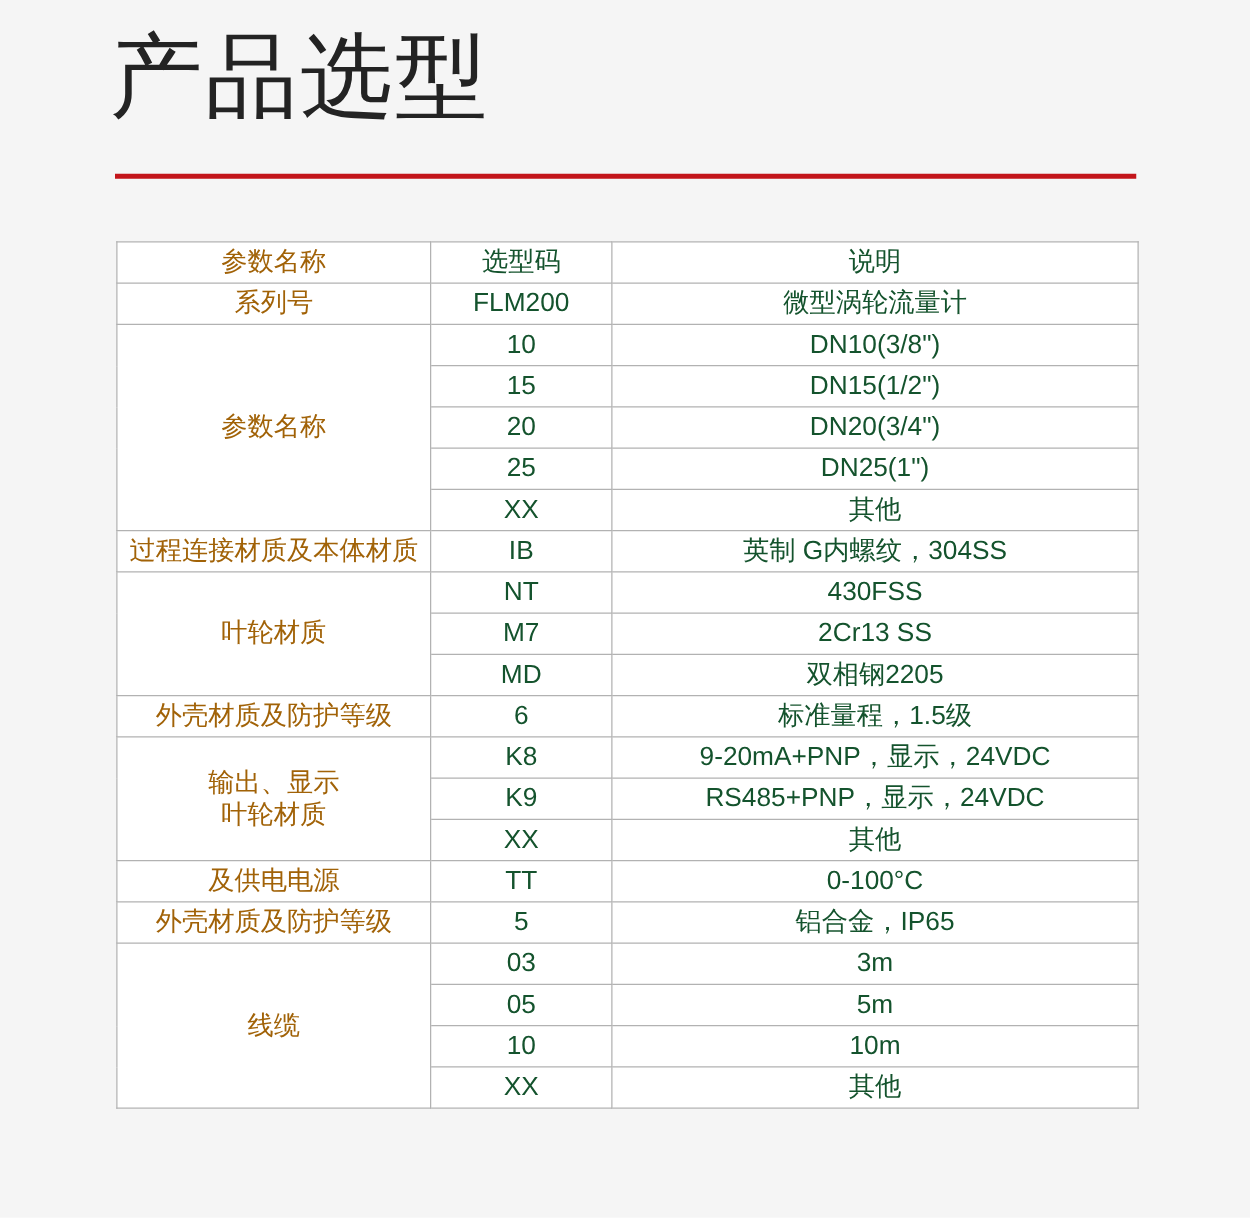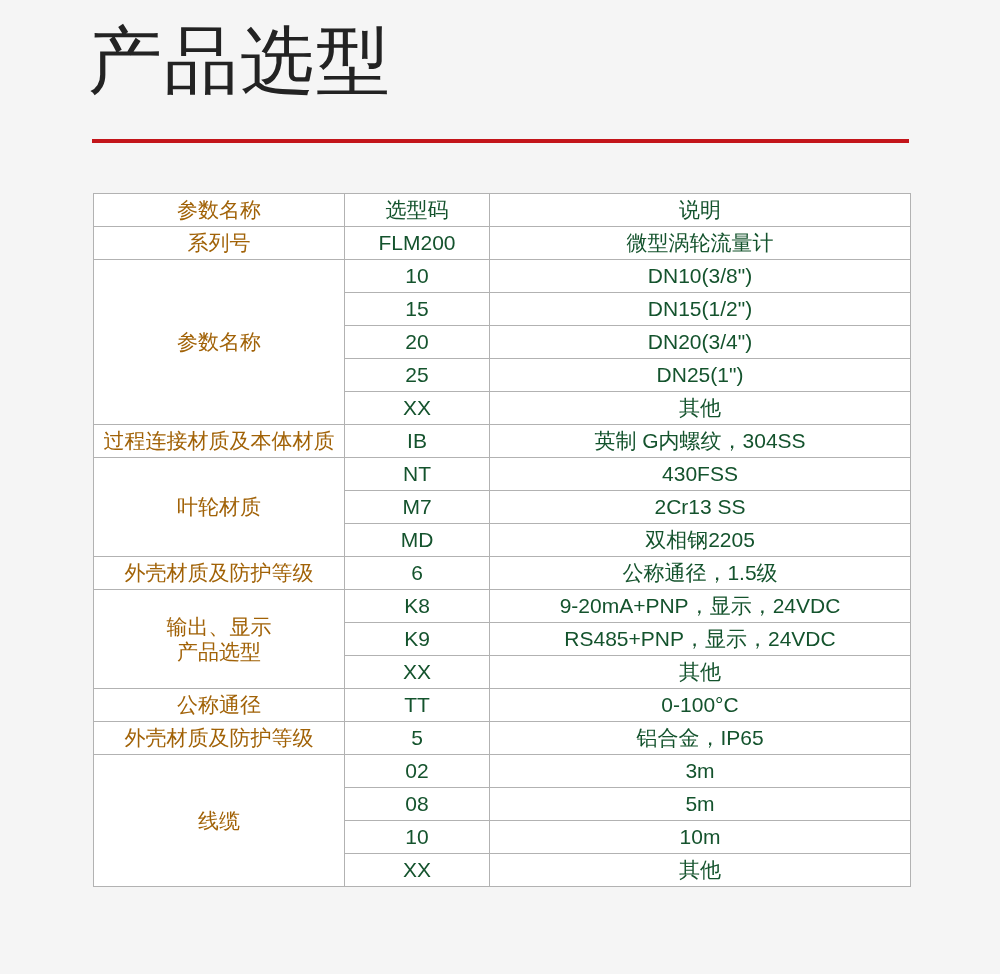--- a/index.html
+++ b/index.html
@@ -126,53 +126,53 @@
           <td>M7</td>
           <td>2Cr13 SS</td>
         </tr>
         <tr>
           <td>MD</td>
           <td>双相钢2205</td>
         </tr>
         <tr>
           <td class="param-label" rowspan="1">外壳材质及防护等级</td>
           <td>6</td>
-          <td>公称通径，1.5级</td>
+          <td>标准量程，1.5级</td>
         </tr>
         <tr>
           <td class="param-label" rowspan="3">输出、显示
-产品选型</td>
+叶轮材质</td>
           <td>K8</td>
           <td>9-20mA+PNP，显示，24VDC</td>
         </tr>
         <tr>
           <td>K9</td>
           <td>RS485+PNP，显示，24VDC</td>
         </tr>
         <tr>
           <td>XX</td>
           <td>其他</td>
         </tr>
         <tr>
-          <td class="param-label" rowspan="1">公称通径</td>
+          <td class="param-label" rowspan="1">及供电电源</td>
           <td>TT</td>
           <td>0-100°C</td>
         </tr>
         <tr>
           <td class="param-label" rowspan="1">外壳材质及防护等级</td>
           <td>5</td>
           <td>铝合金，IP65</td>
         </tr>
         <tr>
           <td class="param-label" rowspan="4">线缆</td>
-          <td>02</td>
+          <td>03</td>
           <td>3m</td>
         </tr>
         <tr>
-          <td>08</td>
+          <td>05</td>
           <td>5m</td>
         </tr>
         <tr>
           <td>10</td>
           <td>10m</td>
         </tr>
         <tr>
           <td>XX</td>
           <td>其他</td>
         </tr>

